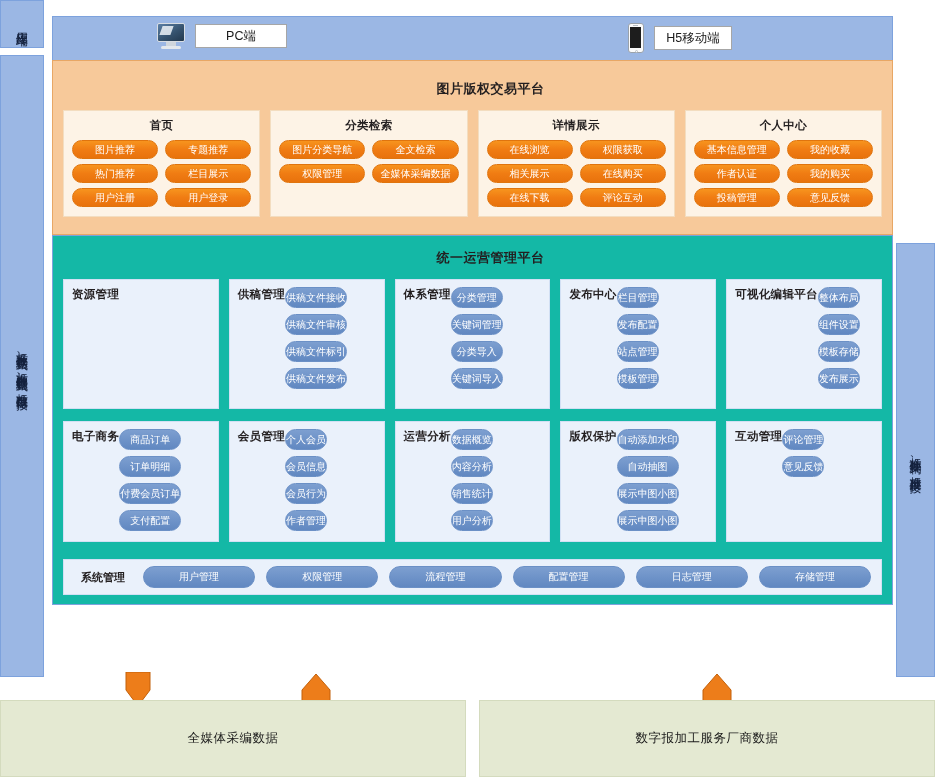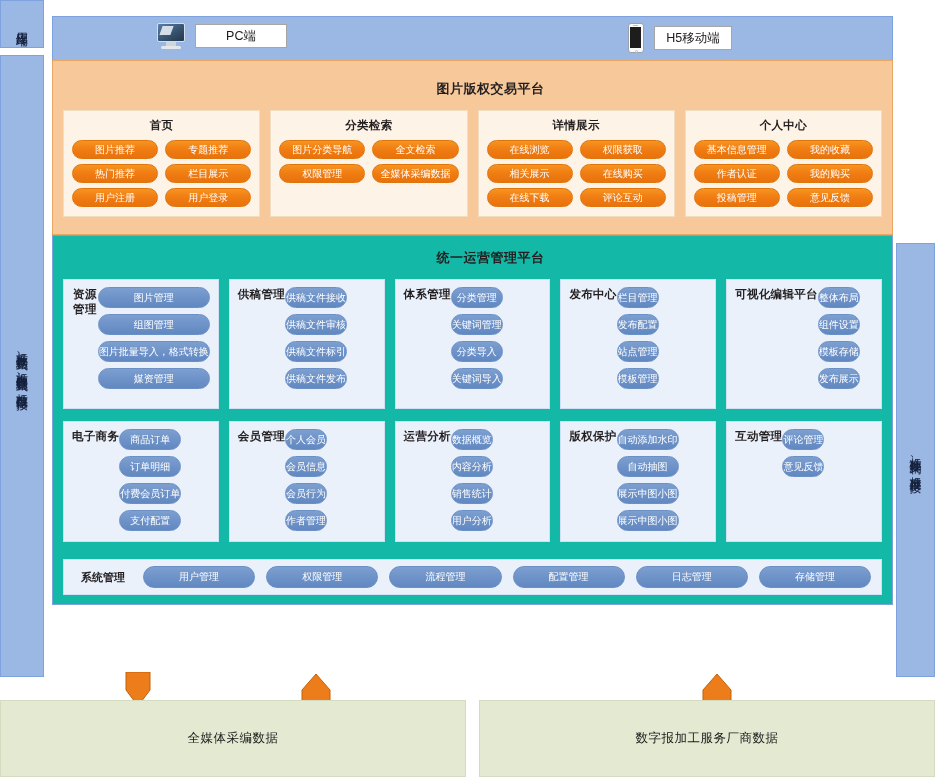--- a/index.html
+++ b/index.html
@@ -239,26 +239,20 @@
 
     </div>
   </div>
 
   <div id="platform-ops">
     <div class="plat-title">统一运营管理平台</div>
 
     <div class="mod-row row-a">
       <div class="module blue">
         <div class="mod-title">资源管理</div>
-        <div class="pill-col">
-          <div class="pill b">图片管理</div>
-          <div class="pill b">组图管理</div>
-          <div class="pill b">图片批量导入，格式转换</div>
-          <div class="pill b">媒资管理</div>
-        </div>
       </div>
       <div class="module blue">
         <div class="mod-title">供稿管理</div>
         <div class="pill-col">
           <div class="pill b">供稿文件接收</div>
           <div class="pill b">供稿文件审核</div>
           <div class="pill b">供稿文件标引</div>
           <div class="pill b">供稿文件发布</div>
         </div>
       </div>

